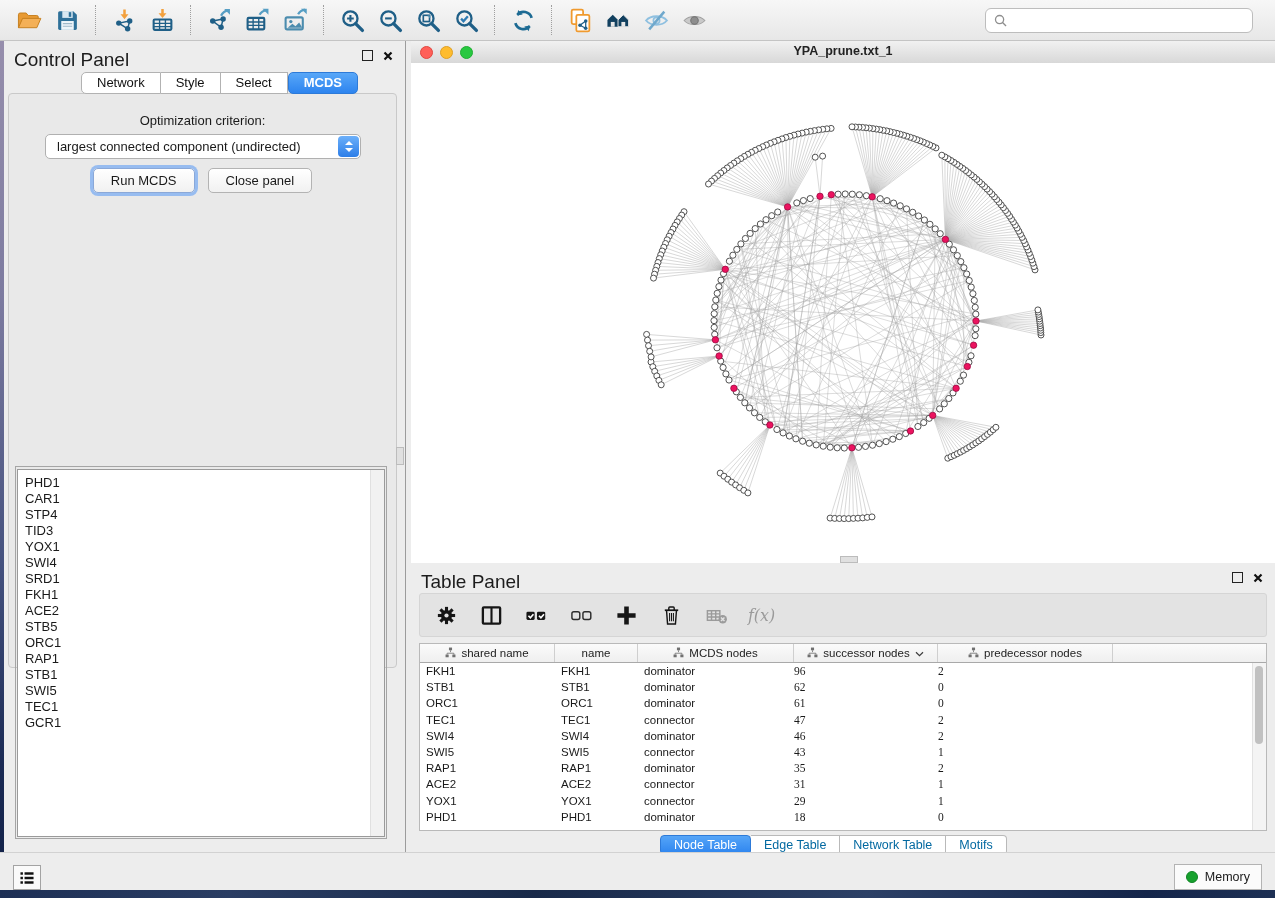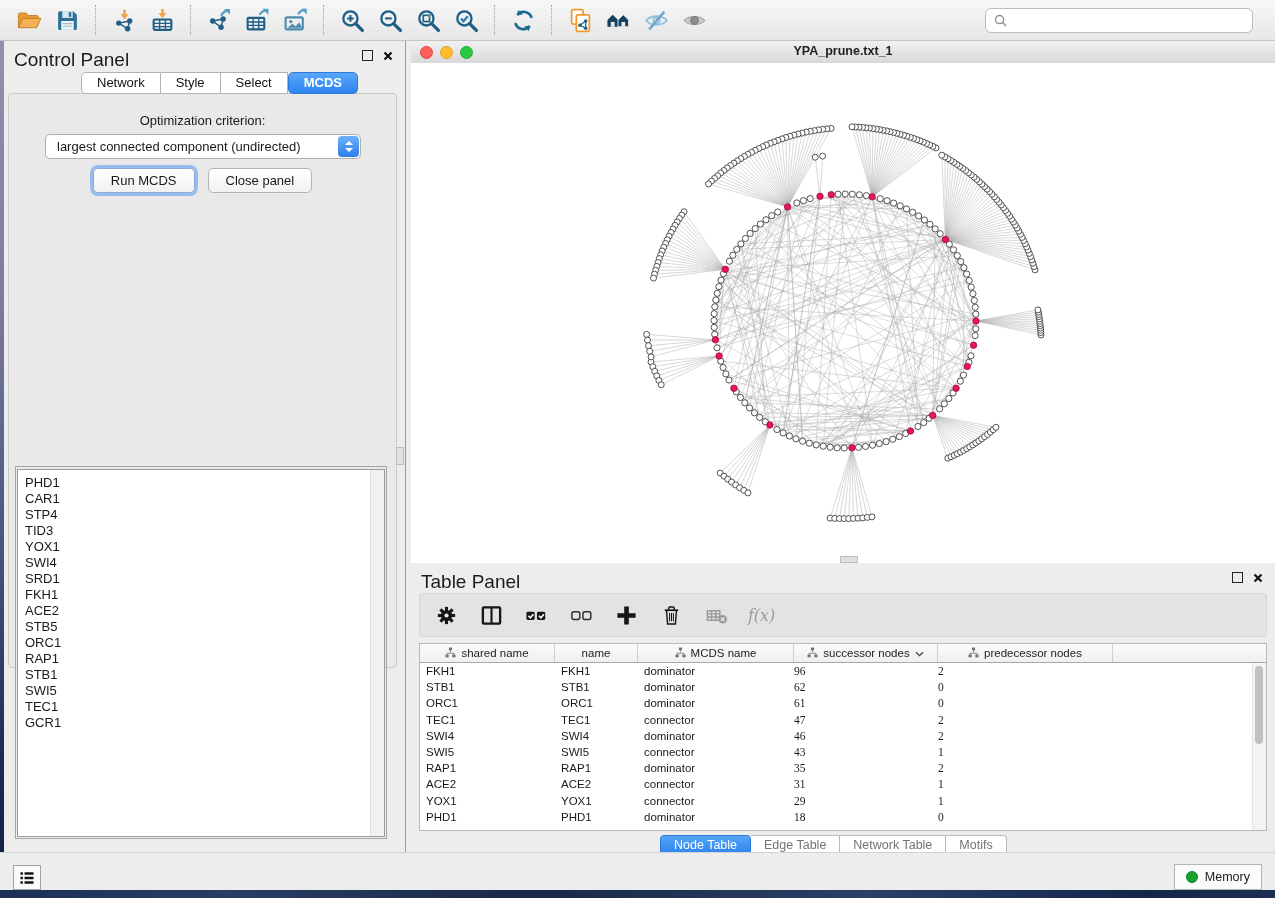--- a/index.html
+++ b/index.html
@@ -85,21 +85,21 @@
          font-size:11.5px;color:#222;box-sizing:border-box;}
   .th{display:flex;align-items:center;justify-content:center;gap:5px;border-right:1px solid #cfcfcf;box-sizing:border-box;flex:0 0 auto;}
   .th.fill{flex:1;border-right:none;}
   .tr{display:flex;height:16.2px;align-items:center;font-size:11.5px;}
   .td{box-sizing:border-box;flex:0 0 auto;white-space:nowrap;overflow:hidden;}
   .td.txt{padding-left:6px;}
   .td.num{text-align:left;padding-right:11px;font-family:Liberation Serif, serif;}
   .t-scroll{position:absolute;right:0;top:19px;bottom:0;width:13px;background:#f4f4f4;border-left:1px solid #e2e2e2;}
   .t-thumb{position:absolute;left:2px;top:3px;width:8px;height:78px;background:#c1c1c1;border-radius:5px;}
   .tp-tabs{position:absolute;left:249px;top:272px;display:flex;font-size:12.5px;}
-  .tp-tab{padding:0 13px;line-height:18px;background:#fff;border:1px solid #b9b9b9;border-left:none;color:#737373;}
+  .tp-tab{padding:0 13px;line-height:18px;background:#fff;border:1px solid #b9b9b9;border-left:none;color:#0369a1;}
   .tp-tab:last-child{border-radius:0 4px 4px 0;}
   .tp-tab.sel{background:linear-gradient(#55a5f8,#2d84ef);color:#fff;border:1px solid #2d7ad8;border-radius:4px;}
   
   .status-bar{position:absolute;left:0;top:852px;width:1275px;height:38px;background:#ededed;border-top:1px solid #d2d2d2;}
   .sb-list-btn{position:absolute;left:13px;top:12px;width:28px;height:25px;background:#fafafa;
                border:1px solid #a3a3a3;display:flex;align-items:center;justify-content:center;box-sizing:border-box;}
   .sb-memory{position:absolute;right:13px;top:11px;height:26px;background:#fbfbfb;border:1px solid #b3b3b3;
              display:flex;align-items:center;gap:7px;padding:0 11px;font-size:12.5px;box-sizing:border-box;}
   .mem-dot{width:12px;height:12px;border-radius:50%;background:#17a12e;border:1px solid #108425;box-sizing:border-box;}
 </style>
@@ -1112,21 +1112,21 @@
         </div>
         <div class="th" style="width: 156px;">
           <span><svg viewBox="0 0 12 12" width="11" height="11">
               <g fill="#707070">
                 <rect x="4.3" y="0.6" width="3.4" height="3"></rect>
                 <rect x="0.6" y="8.2" width="3.4" height="3"></rect>
                 <rect x="8" y="8.2" width="3.4" height="3"></rect>
               </g>
               <path d="M6 3.6 V5.6 M2.3 8.2 V6.8 H9.7 V8.2" stroke="#707070" fill="none" stroke-width="0.9"></path>
             </svg></span>
-          <span>MCDS name</span>
+          <span>MCDS nodes</span>
         </div>
         <div class="th" style="width: 144px;">
           <span><svg viewBox="0 0 12 12" width="11" height="11">
               <g fill="#707070">
                 <rect x="4.3" y="0.6" width="3.4" height="3"></rect>
                 <rect x="0.6" y="8.2" width="3.4" height="3"></rect>
                 <rect x="8" y="8.2" width="3.4" height="3"></rect>
               </g>
               <path d="M6 3.6 V5.6 M2.3 8.2 V6.8 H9.7 V8.2" stroke="#707070" fill="none" stroke-width="0.9"></path>
             </svg></span>

